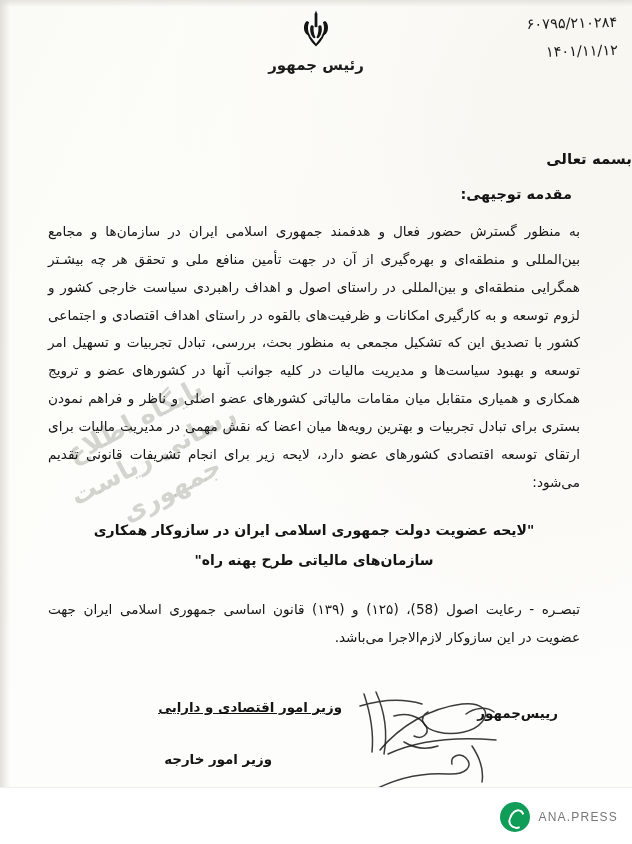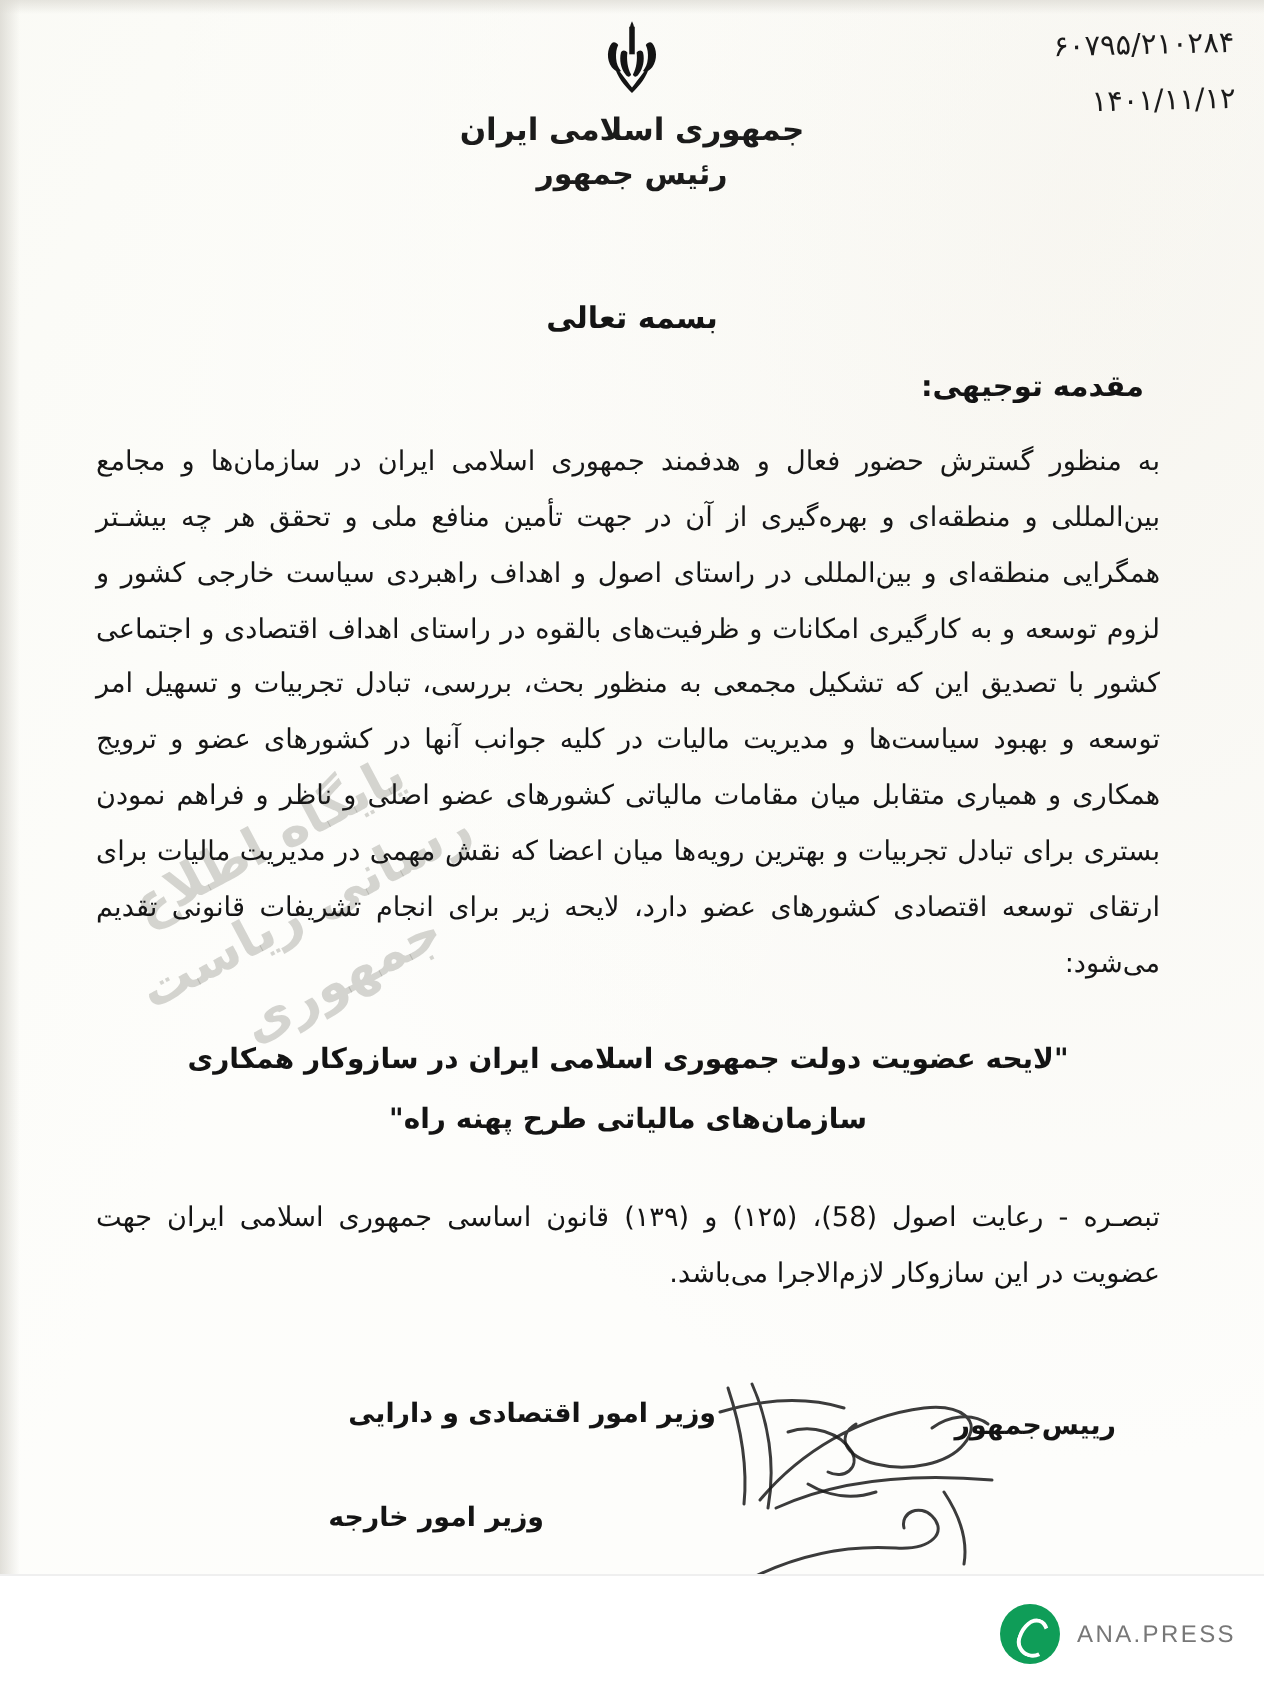--- a/index.html
+++ b/index.html
@@ -84,21 +84,20 @@
     color: #1b1b1b;
     margin-top: 4px;
     font-weight: 600;
   }
 
   
   .besmeh {
     position: absolute;
     top: 150px;
     left: 0; right: 0;
-    text-align: center;
     font-size: 15px;
     font-weight: 700;
     color: #141414;
   }
   .content {
     position: absolute;
     top: 186px;
     right: 52px;
     left: 48px;
     color: #141414;
@@ -159,21 +158,21 @@
 
   
   .sig-area { position: absolute; left: 0; right: 0; top: 690px; height: 120px; }
   .sig {
     position: absolute;
     font-size: 13.4px;
     font-weight: 700;
     color: #141414;
   }
   .sig-president { top: 16px; right: 74px; }
-  .sig-finance   { top: 10px; right: 274px; }
+  .sig-finance   { top: 10px; right: 290px; text-decoration: underline; }
   .sig-foreign   { top: 62px; right: 360px; }
 
   .ink {
     position: absolute;
     pointer-events: none;
     opacity: 0.85;
   }
 
   
   .footer-bar {
@@ -239,21 +238,20 @@
       <g fill="#141414">
         <path d="M47 16 h6 v30 h-6 z"></path>
         <path d="M50 10 c3 6 3 10 0 14 c-3 -4 -3 -8 0 -14 z"></path>
         <path d="M28 34 c-5 6 -6 18 0 26 c3 4 8 6 10 4 c-6 -6 -7 -20 -3 -28 c-2 -3 -5 -4 -7 -2 z"></path>
         <path d="M72 34 c5 6 6 18 0 26 c-3 4 -8 6 -10 4 c6 -6 7 -20 3 -28 c2 -3 5 -4 7 -2 z"></path>
         <path d="M38 44 c-2 8 0 18 5 24 c2 3 5 3 6 0 c-4 -7 -5 -17 -4 -24 c-2 -3 -6 -3 -7 0 z"></path>
         <path d="M62 44 c2 8 0 18 -5 24 c-2 3 -5 3 -6 0 c4 -7 5 -17 4 -24 c2 -3 6 -3 7 0 z"></path>
         <path d="M30 56 c8 10 12 16 20 26 c8 -10 12 -16 20 -26 c-4 16 -12 24 -20 32 c-8 -8 -16 -16 -20 -32 z"></path>
       </g>
     </svg>
-    <div class="org-line">جمهوری اسلامی ایران</div>
     <div class="org-sub">رئیس جمهور</div>
   </div>
 
   <div class="besmeh">بسمه تعالی</div>
 
   <div class="watermark">پایگاه اطلاع رسانی ریاست جمهوری</div>
 
   <div class="content">
     <div class="section-head">مقدمه توجیهی:</div>
 

